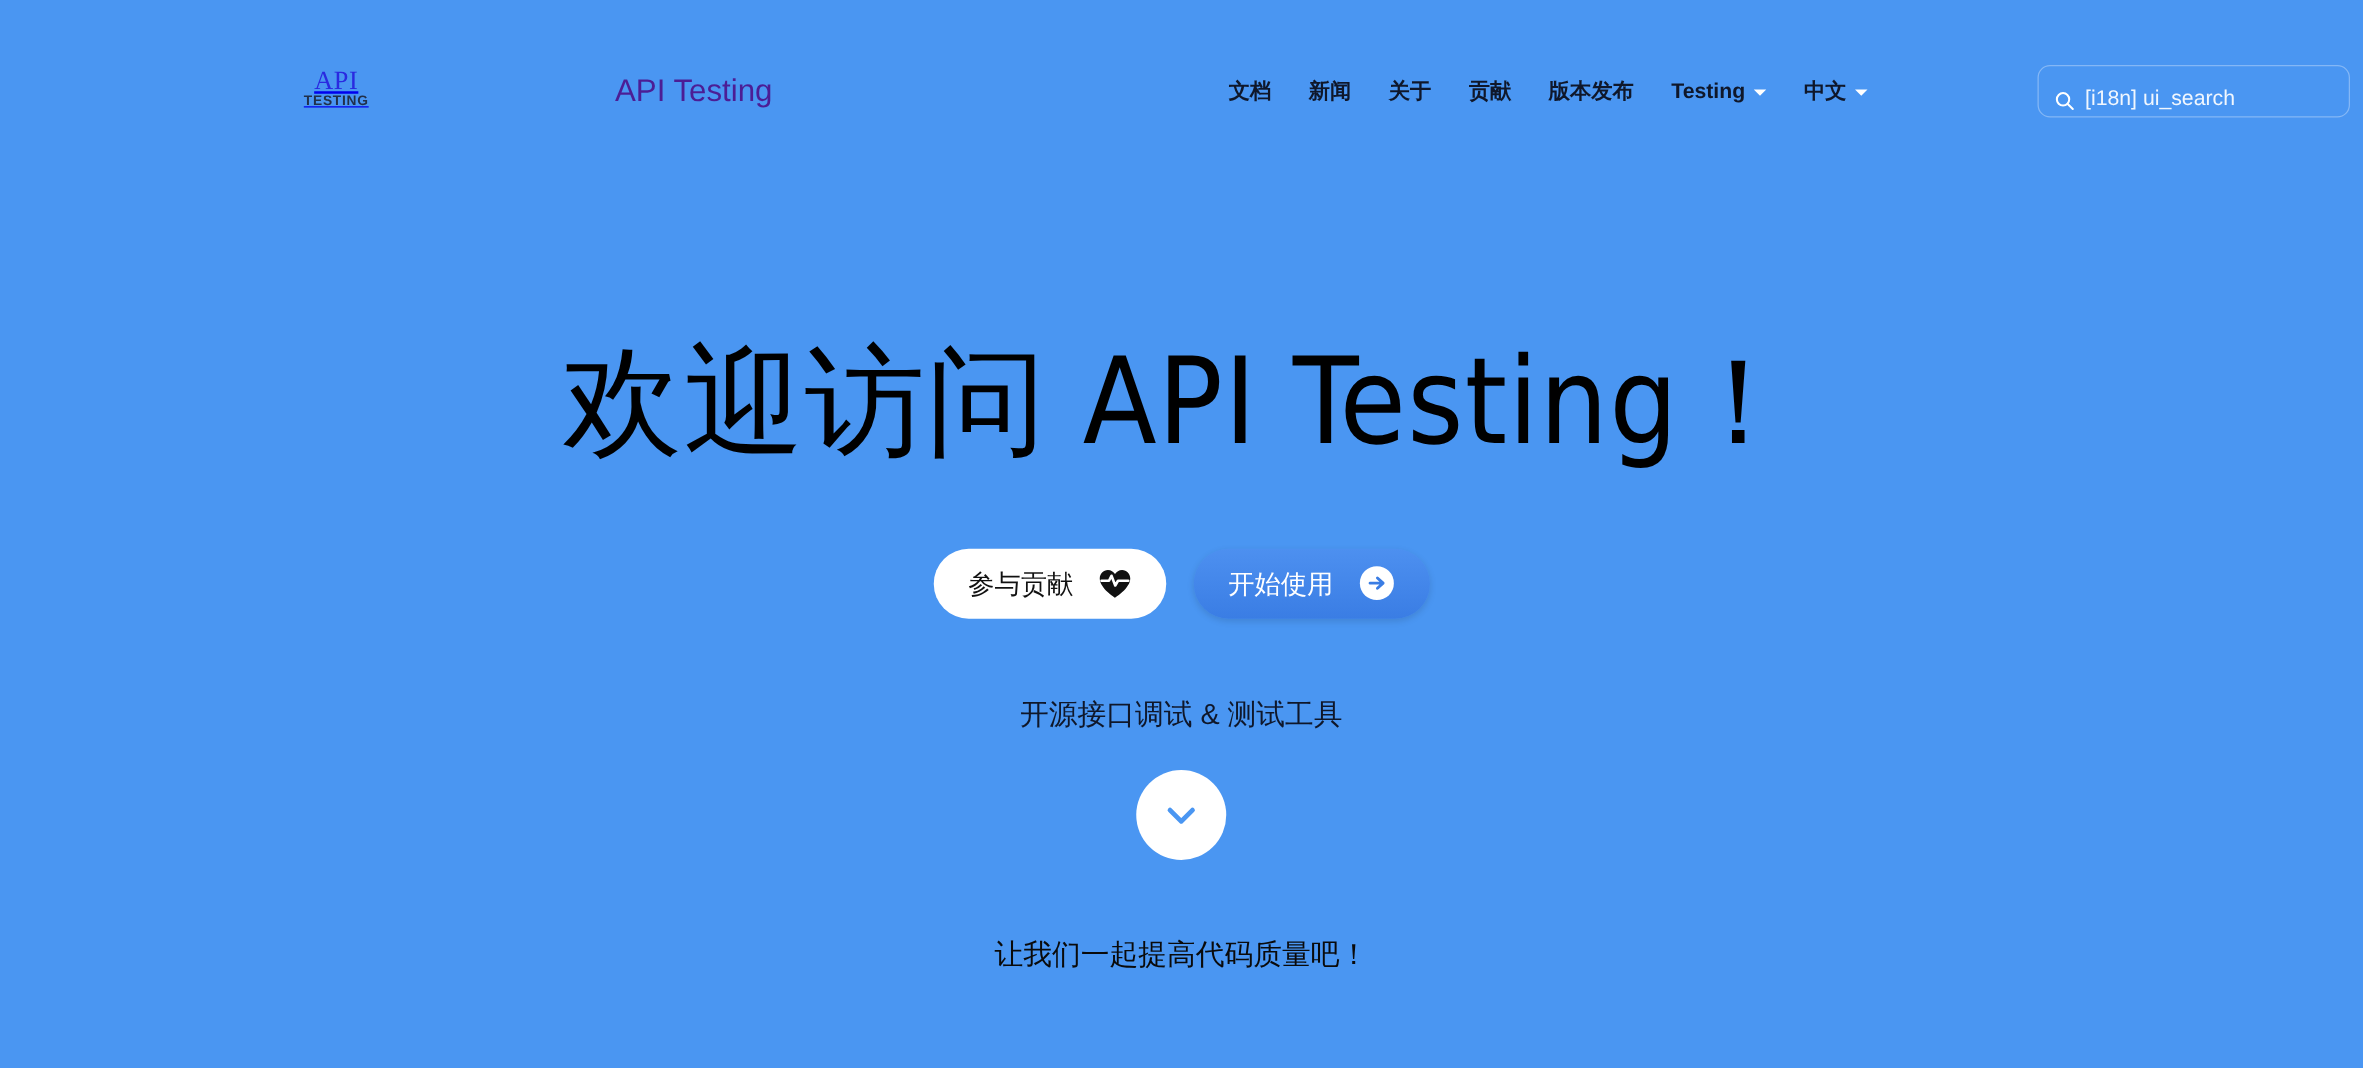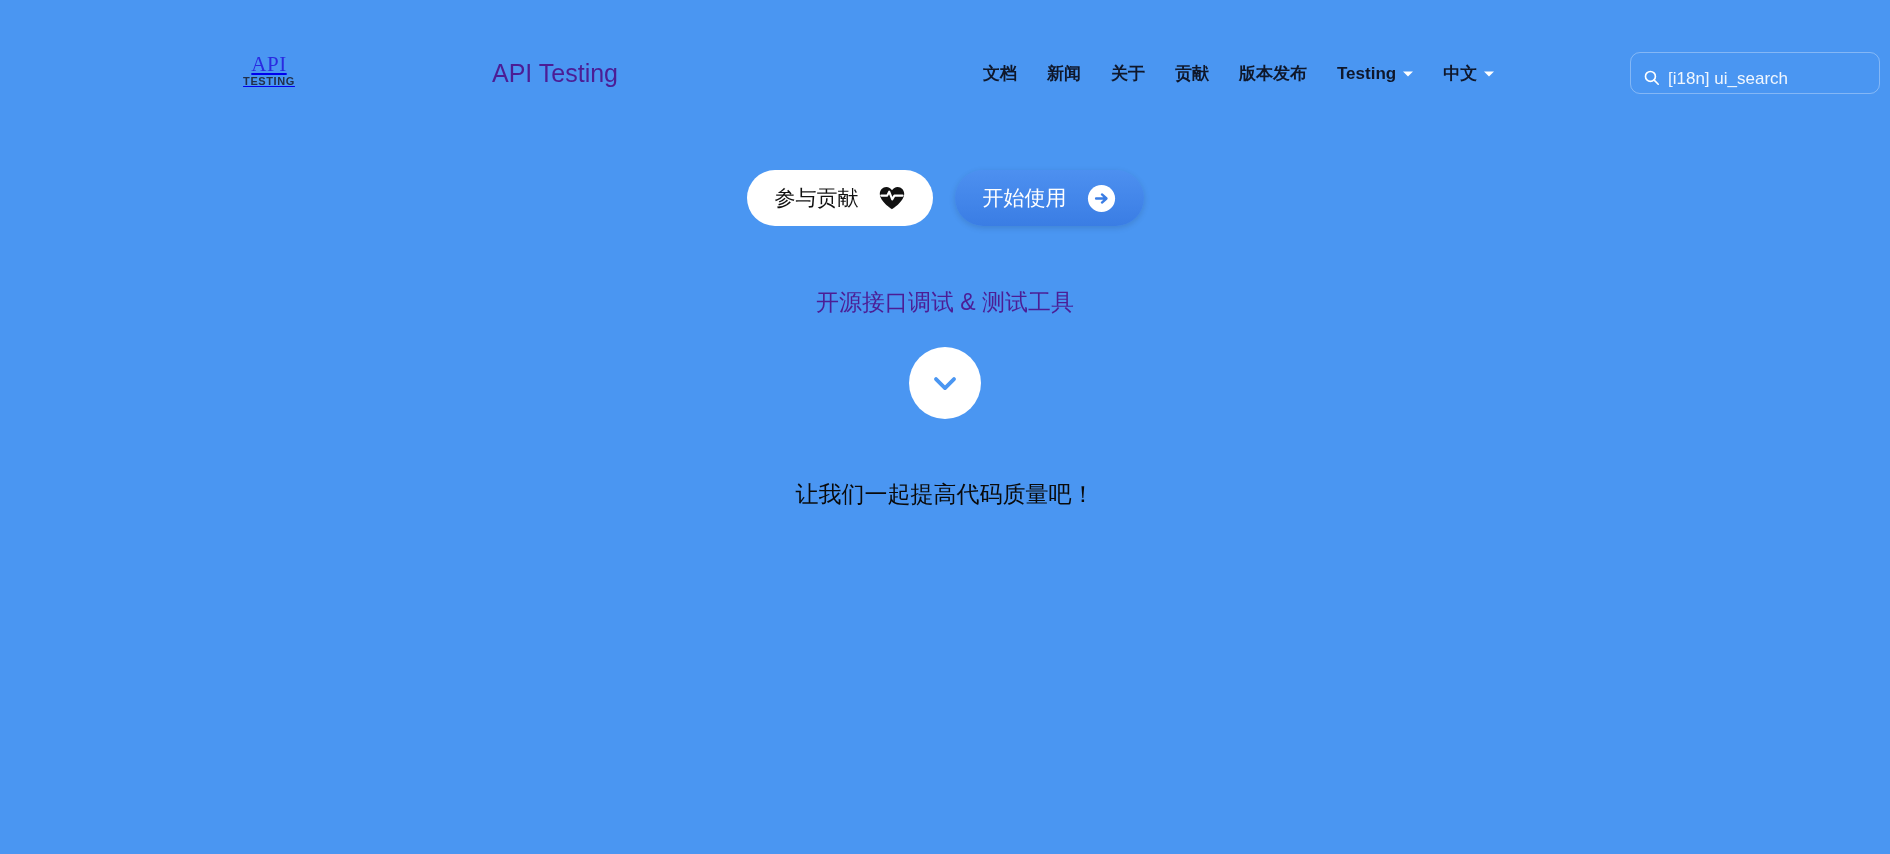--- a/index.html
+++ b/index.html
@@ -103,23 +103,23 @@
   }
 
   .nav-search {
     position: absolute;
     left: 1630px;
     top: 50%;
     transform: translateY(-50%);
     width: 250px;
     height: 42px;
     display: flex;
-    align-items: flex-start;
+    align-items: flex-end;
     gap: 8px;
-    padding: 16px 12px;
+    padding: 4px 12px;
     border: 1px solid rgba(255,255,255,0.32);
     border-radius: 10px;
     background: transparent;
     cursor: text;
   }
   .nav-search .search-icon {
     flex: 0 0 auto;
     width: 17px;
     height: 17px;
     display: block;
@@ -195,21 +195,21 @@
   .btn-secondary .btn-icon {
     width: 26px;
     height: 24px;
     flex: 0 0 auto;
     display: block;
   }
 
   .hero-tagline {
     margin-top: 61px;
     font-size: 23px;
-    color: #4c1d95;
+    color: #0f172a;
     font-weight: 400;
     white-space: nowrap;
   }
 
   .scroll-down {
     margin-top: 29px;
     width: 72px;
     height: 72px;
     border-radius: 50%;
     background: #ffffff;
@@ -277,20 +277,21 @@
       <circle cx="10.5" cy="10.5" r="7"></circle>
       <line x1="15.8" y1="15.8" x2="21.5" y2="21.5"></line>
     </svg>
     <span class="search-text" placeholder="[i18n] ui_search">[i18n] ui_search</span>
   </div>
 
 </header>
 
 <main class="hero">
 
+  <h1 class="hero-title">欢迎访问 API Testing！</h1>
 
   <div class="hero-buttons">
 
     <a class="btn btn-secondary" href="#">
       <span>参与贡献</span>
       <svg class="btn-icon" viewBox="0 0 26 24">
         <path d="M13 23.2 C13 23.2 0.8 15.6 0.8 7.8 C0.8 3.8 3.7 0.9 7.3 0.9 C9.8 0.9 11.8 2.2 13 4.2 C14.2 2.2 16.2 0.9 18.7 0.9 C22.3 0.9 25.2 3.8 25.2 7.8 C25.2 15.6 13 23.2 13 23.2 Z" fill="#111111"></path>
         <path d="M2.2 9.6 H8.2 L10.2 5.6 L13.2 13.4 L15.4 9.6 H23.6" fill="none" stroke="#ffffff" stroke-width="2.1" stroke-linecap="round" stroke-linejoin="round"></path>
       </svg>
     </a>

